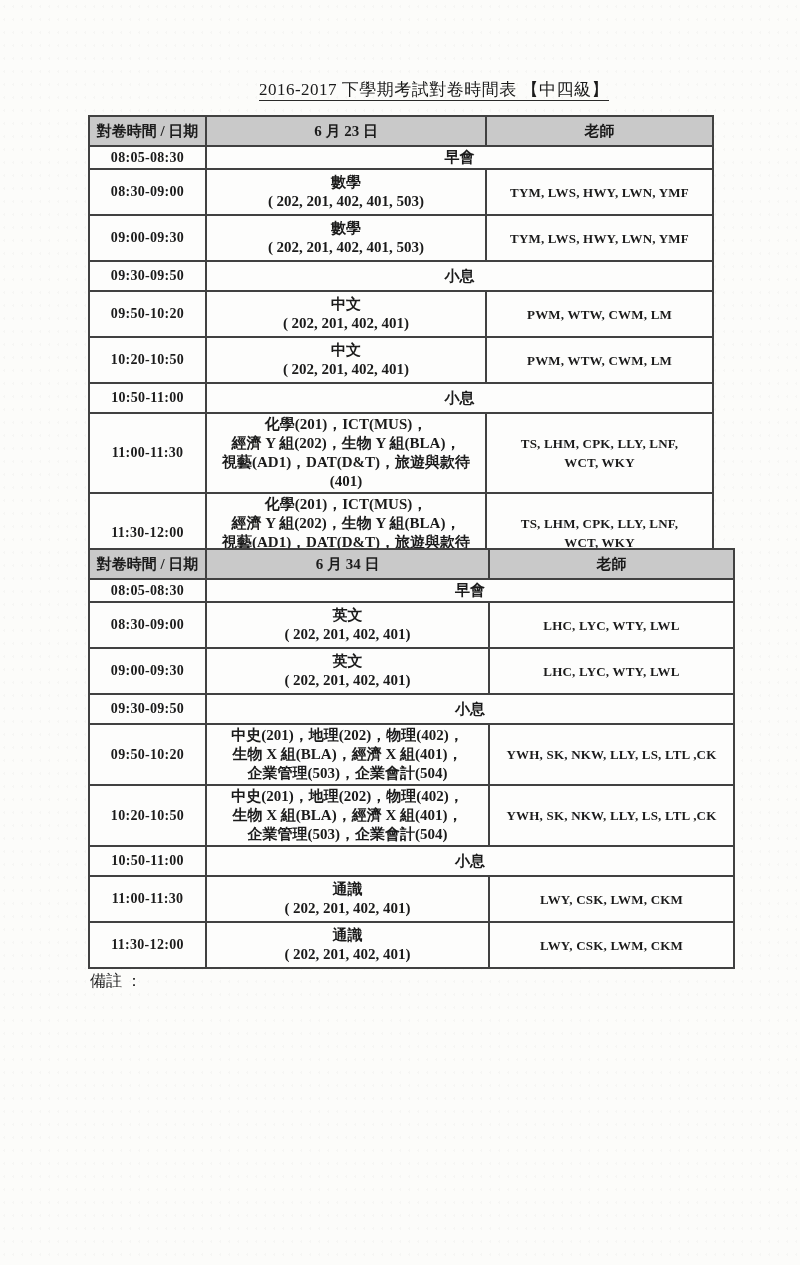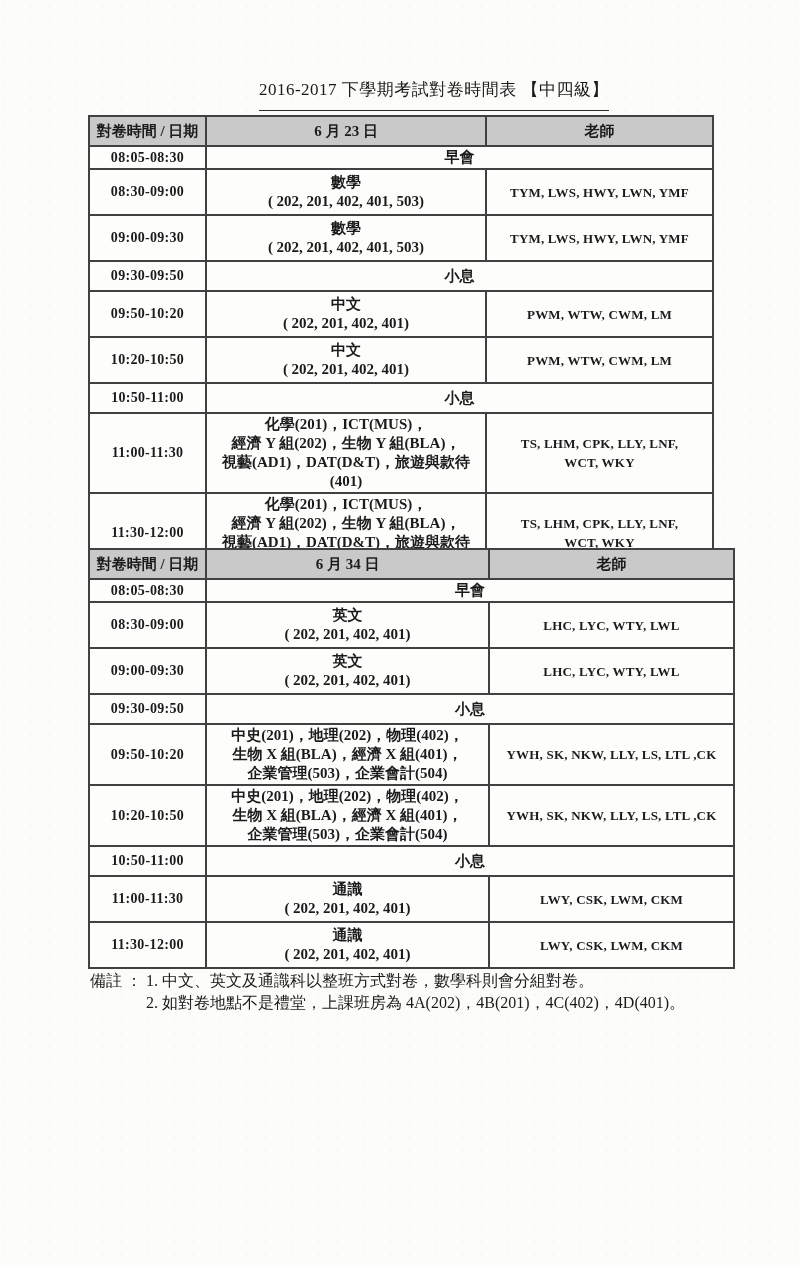--- a/index.html
+++ b/index.html
@@ -19,21 +19,21 @@
     top: 78px;
     left: 0;
     right: 0;
     text-align: center;
     transform: translateX(34px);
     font-size: 17px;
     letter-spacing: 0.5px;
   }
   .doc-title span {
     border-bottom: 1.5px solid #2a2a2a;
-    padding-bottom: 11px;
+    padding-bottom: 1px;
   }
   table.sched {
     position: absolute;
     border-collapse: collapse;
     table-layout: fixed;
     background: #fdfdfc;
   }
   #table1 { top: 115px; left: 88px; width: 624px; }
   #table2 { top: 548px; left: 88px; width: 645px; }
   table.sched th, table.sched td {
@@ -213,19 +213,15 @@
       <td class="time">11:30-12:00</td>
       <td class="subj">通識
 ( 202, 201, 402, 401)</td>
       <td class="teach">LWY, CSK, LWM, CKM</td>
     </tr>
   </tbody>
     </table>
 
   <div class="notes">
     <div class="label">備註 ：</div>
-    <div class="items">
-      <div class="item">1. 中文、英文及通識科以整班方式對卷，數學科則會分組對卷。</div>
-      <div class="item">2. 如對卷地點不是禮堂，上課班房為 4A(202)，4B(201)，4C(402)，4D(401)。</div>
-    </div>
   </div>
 
 </div>
 
 </body></html>

